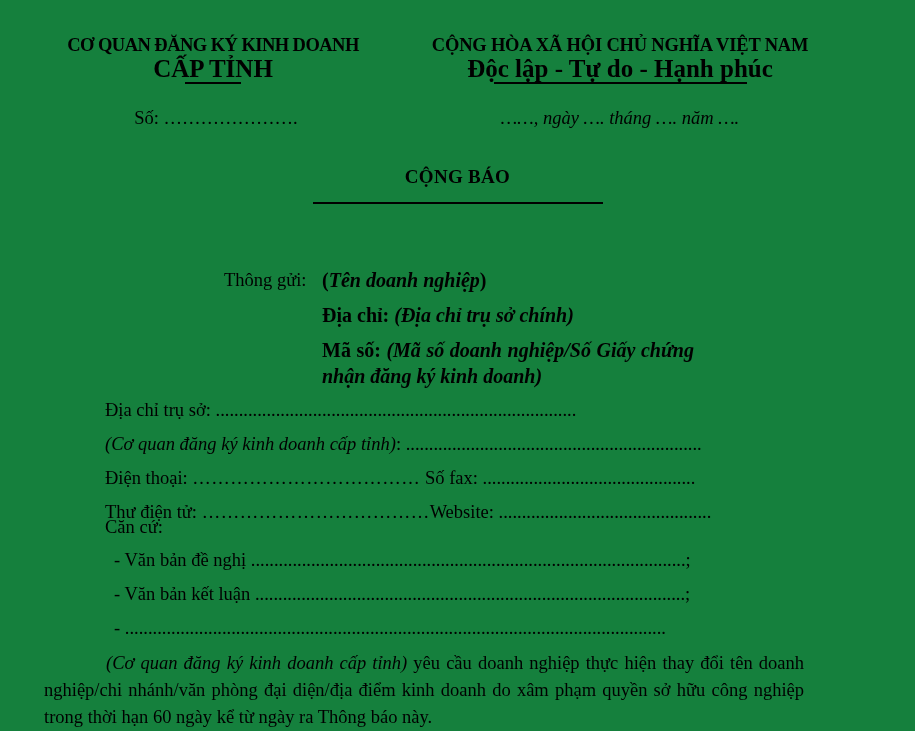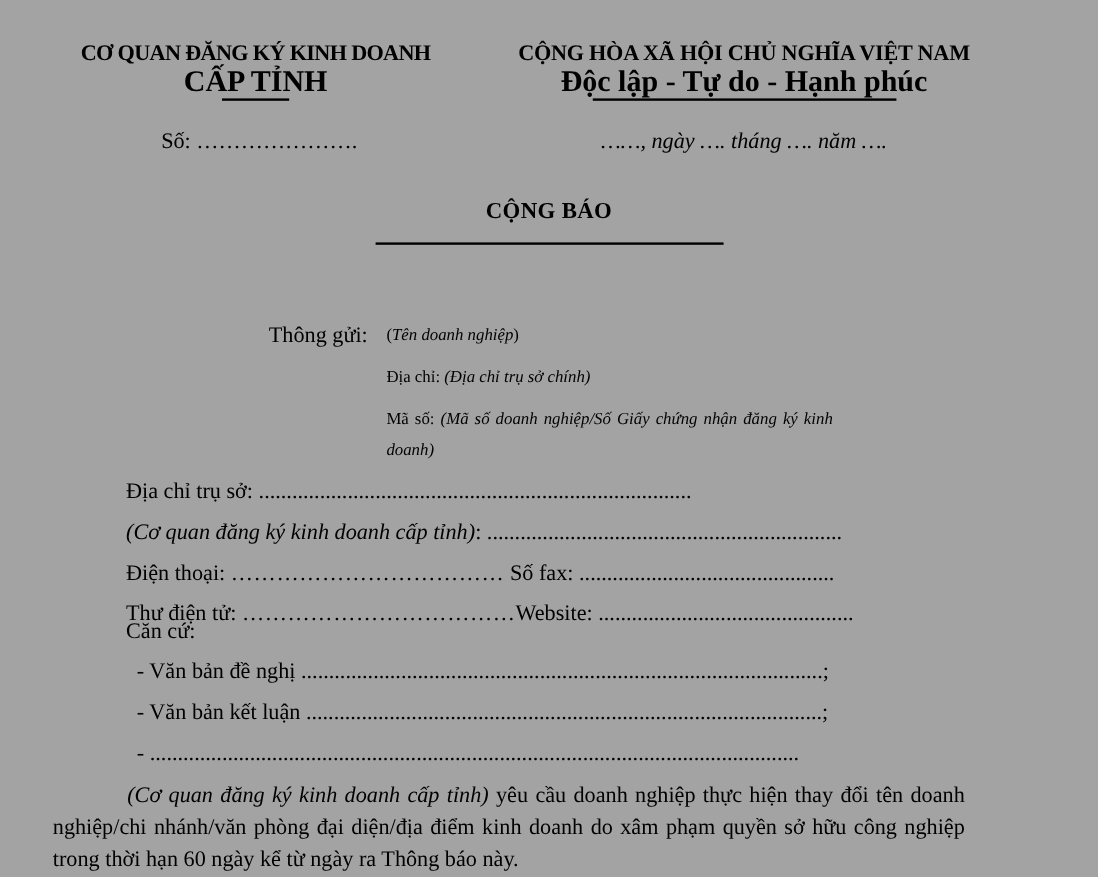--- a/index.html
+++ b/index.html
@@ -5,21 +5,21 @@
 <style>
   html, body {
     margin: 0;
     padding: 0;
     background: #ffffff;
   }
   .page {
     position: relative;
     width: 915px;
     height: 731px;
-    background: #a3a3a3;
+    background: #15803d;
     font-family: "Liberation Serif", "DejaVu Serif", serif;
     color: #000000;
     overflow: hidden;
   }
 
   
   .header-row {
     position: absolute;
     top: 34px;
     left: 0;
@@ -106,22 +106,23 @@
     top: 0;
     font-size: 18.5px;
     line-height: 26px;
     white-space: nowrap;
   }
   .kg-body {
     position: absolute;
     left: 322px;
     top: 0;
     width: 372px;
-    font-size: 14px;
+    font-size: 20px;
     line-height: 26px;
+    font-weight: bold;
   }
   .kg-body .kg-l1 { margin-bottom: 9px; }
   .kg-body .kg-l2 { margin-bottom: 9px; }
   .kg-just {
     text-align: justify;
     text-align-last: left;
   }
   .it { font-style: italic; }
 
   

